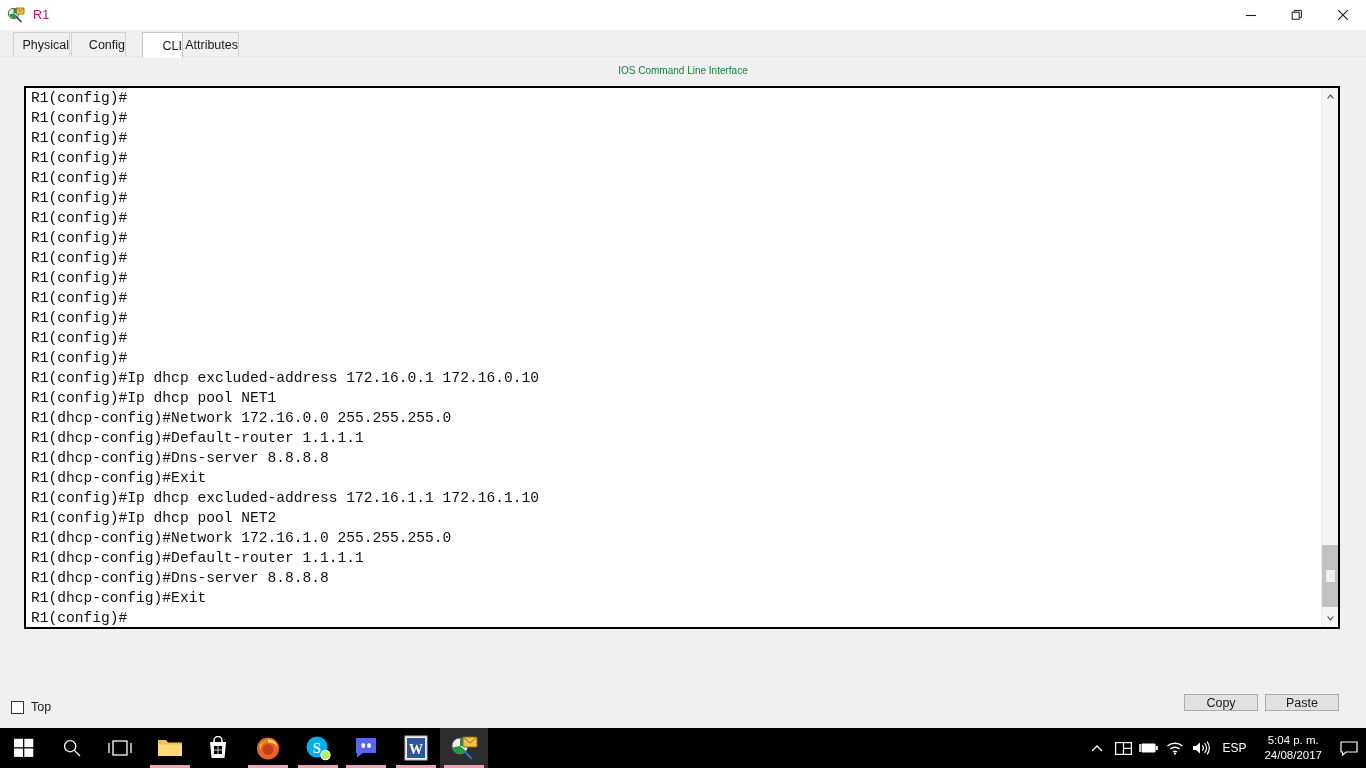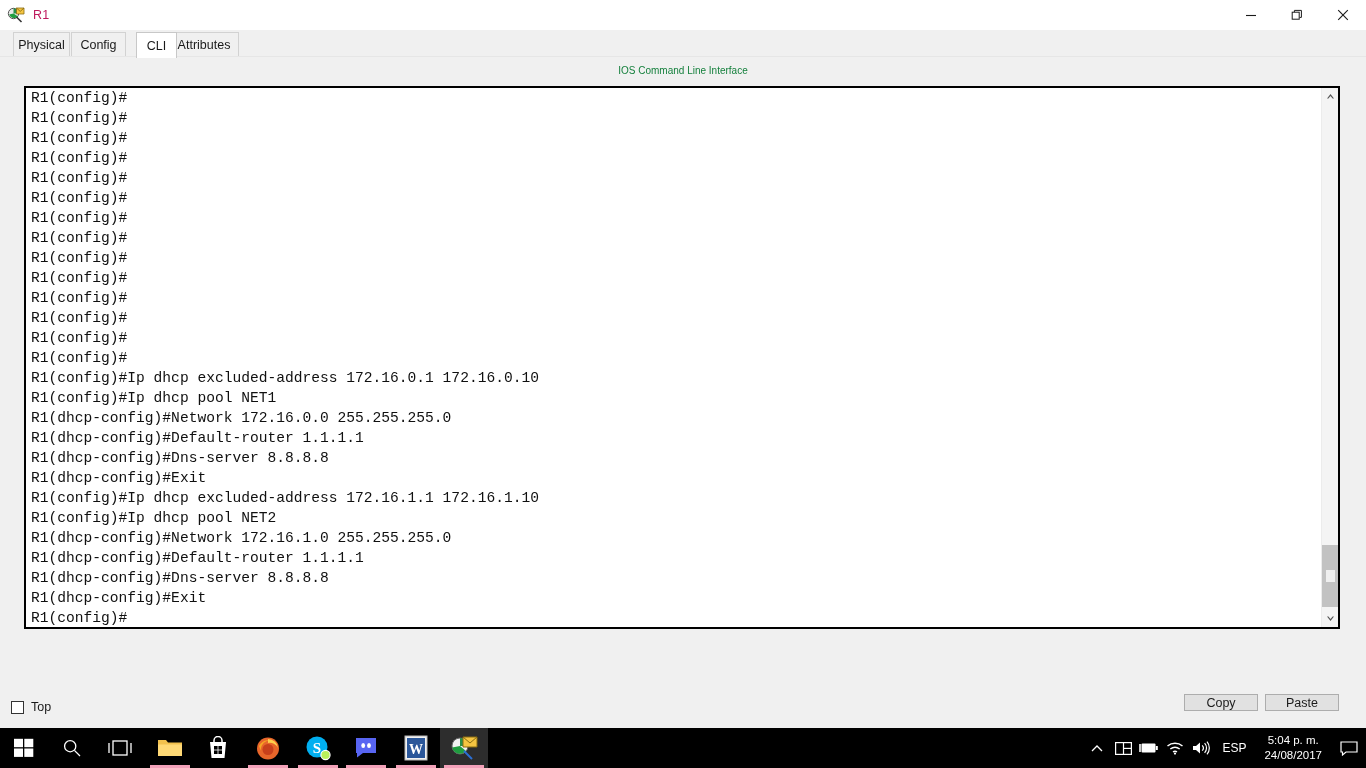--- a/index.html
+++ b/index.html
@@ -48,35 +48,35 @@
     position: absolute; left: 0; top: 30px;
     width: 1366px; height: 27px;
     background: #f0f0f0;
   }
   #tabstrip:after {
     content: ""; position: absolute; left: 0; bottom: 0;
     width: 1366px; height: 1px; background: #e6e6e6;
   }
   .tab {
     position: absolute; top: 2px; height: 25px;
-    display: flex; align-items: center; justify-content: center;
+    display: flex; align-items: center; justify-content: flex-end;
     font-size: 12.5px; color: #1a1a1a;
     border: 1px solid #d2d2d2;
     background: #f0f0f0;
     border-bottom: none;
   }
   .tab.active {
     background: #ffffff;
     border-color: #c8c8c8;
     z-index: 3;
     height: 26px;
   }
   #tab-0 { left: 13px; width: 57px; }
   #tab-1 { left: 71px; width: 55px; }
-  #tab-2 { left: 136px; width: 41px; }
+  #tab-2 { left: 142px; width: 41px; }
   #tab-3 { left: 169px; width: 70px; }
 
   
   #panel {
     position: absolute; left: 0; top: 57px;
     width: 1366px; height: 671px;
     background: #f0f0f0;
   }
 
   #cli-heading {

